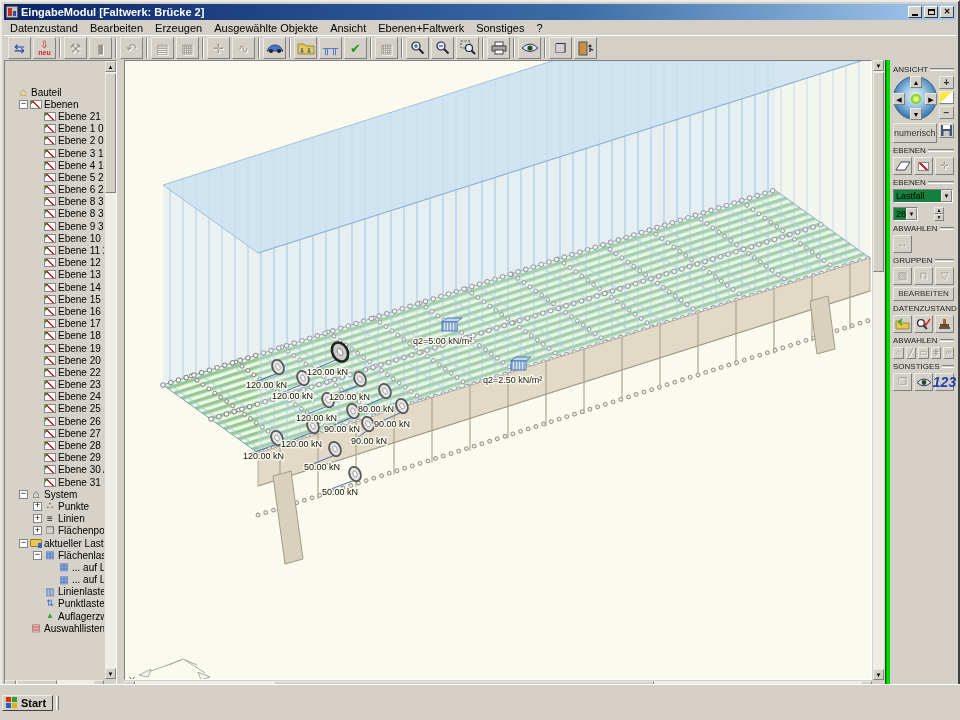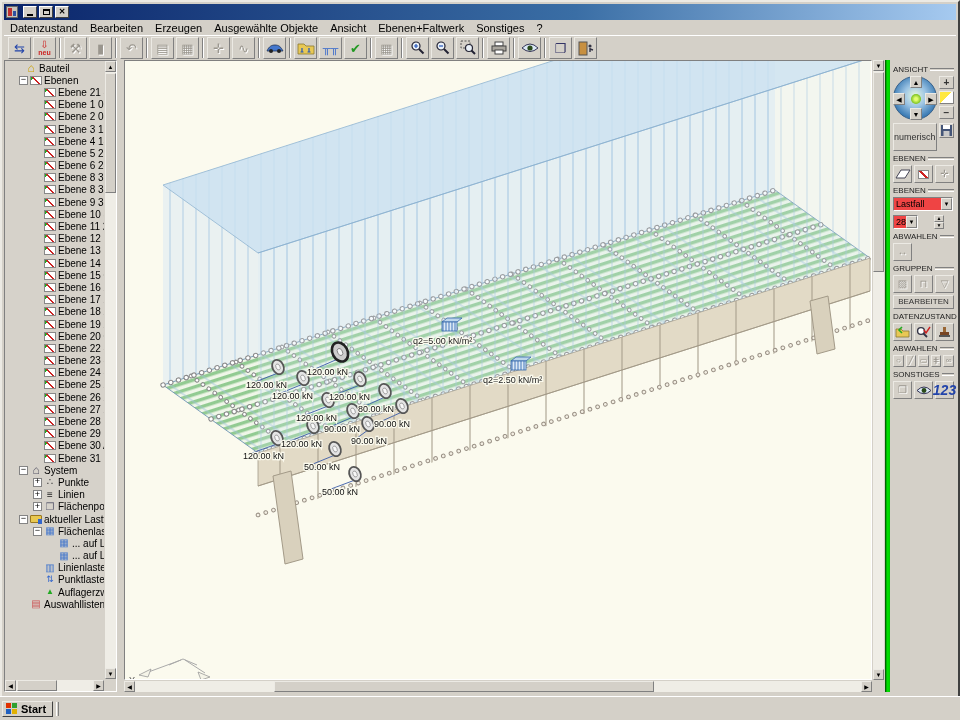--- a/index.html
+++ b/index.html
@@ -50,21 +50,21 @@
                border:1px solid; border-color:#808080 #fff #fff #808080; background:#D6D2CA; }
   .treerows { position:absolute; left:1px; top:1px; right:12px; bottom:12px; overflow:hidden; }
   .trow { display:flex; align-items:center; height:12.2px; white-space:nowrap; }
   .tlabel { font-size:10px; color:#000; margin-left:2px; }
   .exp { width:9px; height:9px; min-width:9px; border:1px solid #848484; background:#fff;
          display:flex; align-items:center; justify-content:center; font-size:9px; line-height:1;
          color:#000; margin-right:2px; }
   .exp-minus .exp::before { content:"−"; margin-top:-1px; }
   .exp-plus  .exp::before { content:"+"; margin-top:-1px; }
   .exp-none  .exp { visibility:hidden; }
-  .ind0{ padding-left:8px; } .ind1{ padding-left:13px; } .ind2{ padding-left:27px; } .ind3{ padding-left:41px; }
+  .ind0{ padding-left:0;margin-top:24px; } .ind1{ padding-left:13px; } .ind2{ padding-left:27px; } .ind3{ padding-left:41px; }
   .tico { width:12px; min-width:12px; height:10px; position:relative; display:flex;
           align-items:center; justify-content:center; font-size:10px; line-height:1; }
   .ic-house .tico::before { content:"⌂"; color:#C8A000; font-weight:bold; font-size:12px; }
   .ic-system .tico::before { content:"⌂"; color:#556; font-size:12px; }
   .ic-ebene .tico { width:11px; height:9px; border:1px solid #888; background:
       linear-gradient(45deg, transparent 42%, #C22 42%, #C22 58%, transparent 58%),
       linear-gradient(135deg, #2A2 0%, #2A2 18%, #fff 18%); }
   .ic-punkte .tico::before { content:"∴"; color:#333; }
   .ic-linien .tico::before { content:"≡"; color:#222; font-weight:bold; }
   .ic-flpos  .tico::before { content:"❐"; color:#667; }
@@ -108,55 +108,56 @@
             border:1px solid #3A628A; }
   .navpad .ctr { position:absolute; left:17px; top:17px; width:10px; height:10px; border-radius:50%;
                  background:radial-gradient(circle,#E2FF70 20%,#79C020 70%,#3F8A10 100%); }
   .navb { position:absolute; width:12px; height:12px; background:#D4D0C8;
           border:1px solid; border-color:#ECEAE4 #808080 #808080 #ECEAE4;
           display:flex; align-items:center; justify-content:center; font-size:7px; color:#000; line-height:1; }
   .navcol { display:flex; flex-direction:column; gap:2px; }
   .zbtn { width:15px; height:13px; font-size:10px; font-weight:bold; }
   .halfyellow { background:linear-gradient(135deg,#FFE840 50%,#fff 50%); }
   .numrow { display:flex; gap:2px; margin-top:3px; }
-  .numbtn { width:44px; height:28px; font-size:9px; }
+  .numbtn { width:44px; height:20px; font-size:9px; }
   .ibtn16 { width:16px; height:15px; }
   .btnrow { display:flex; gap:2px; }
   .btn20 { width:19px; height:18px; }
-  .selbox { display:flex; align-items:center; height:14px; background:#ef4444;
+  .selbox { display:flex; align-items:center; height:14px; background:#15803d;
             border:1px solid; border-color:#808080 #fff #fff #808080; width:60px; }
   .selbox .seltext { flex:1; font-size:9px; padding-left:2px; color:#000; white-space:nowrap; overflow:hidden; }
   .selarrow { width:11px; height:12px; background:#D4D0C8; border:1px solid; border-color:#ECEAE4 #808080 #808080 #ECEAE4;
               display:flex; align-items:center; justify-content:center; font-size:6px; color:#000; }
   .numrow2 { display:flex; gap:16px; margin-top:3px; align-items:center; }
   .spin { display:flex; flex-direction:column; }
   .spin .sbtn { width:10px; height:7px; background:#D4D0C8; border:1px solid; border-color:#ECEAE4 #808080 #808080 #ECEAE4;
                 font-size:5px; display:flex; align-items:center; justify-content:center; color:#000; }
   .widebtn { width:100%; height:14px; font-size:8px; margin-top:2px; }
   .tinybtn { width:12px; height:12px; font-size:8px; }
 
   
-  .taskbar { position:absolute; left:0; bottom:0; width:960px; height:24px; background:#D4D0C8;
+  .taskbar { position:absolute; left:0; bottom:0; width:960px; height:36px; background:#D4D0C8;
              border-top:1px solid #fff; display:flex; align-items:center; padding:0 2px; }
   .startbtn { height:16px; padding:0 6px 0 3px; background:#D4D0C8; border:1px solid;
               border-color:#ECEAE4 #404040 #404040 #ECEAE4; display:flex; align-items:center; gap:3px;
               font-size:11px; font-weight:bold; color:#000; }
   .winflag { width:12px; height:11px; display:grid; grid-template-columns:5px 5px; grid-template-rows:5px 5px; gap:1px; }
   .winflag i:nth-child(1){background:#E03000;} .winflag i:nth-child(2){background:#30A030;}
   .winflag i:nth-child(3){background:#2060C0;} .winflag i:nth-child(4){background:#E0B000;}
   .tb-handle { width:3px; height:14px; margin:0 3px; border-left:1px solid #fff; border-right:1px solid #808080; }
   .tb-area { flex:1; height:16px; }
 </style>
 </head>
 <body>
 
 <div class="app">
 
   <div class="titlebar">
     <div class="app-icon"></div>
+    <div class="title-text">EingabeModul [Faltwerk: Brücke 2]</div>
     <div class="winbtn">
         <span class="bar"></span>
       </div>
     <div class="winbtn">
         <span class="box"></span>
       </div>
     <div class="winbtn">✕</div>
   </div>
 
   <div class="menubar">

